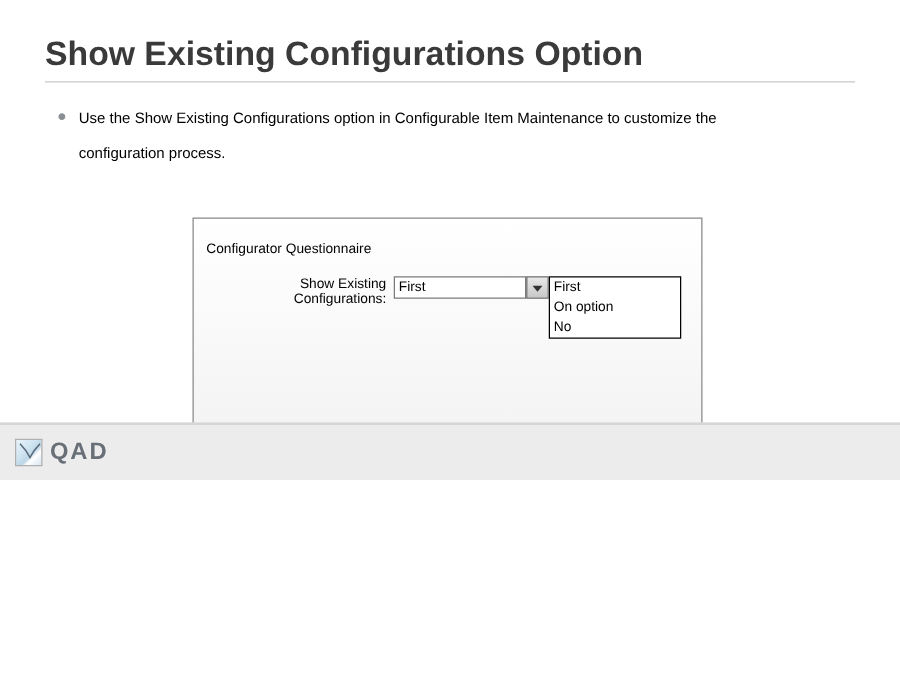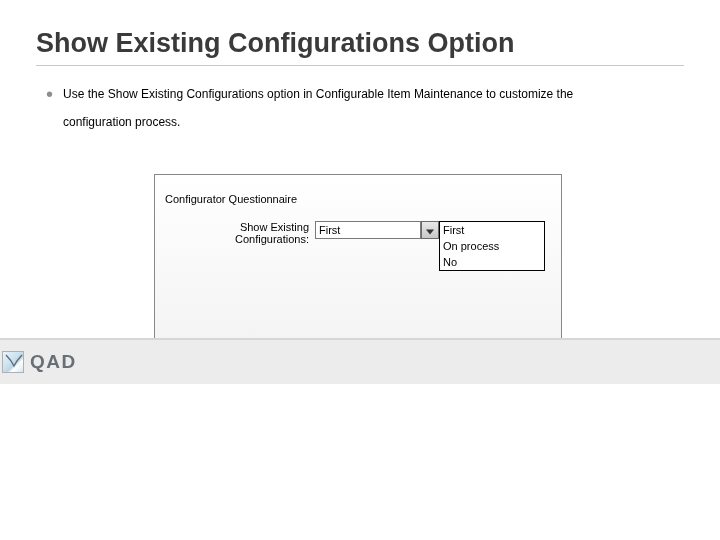--- a/index.html
+++ b/index.html
@@ -14,21 +14,21 @@
     .groupbox-label { font-size: 11px; color: #000; }
     .field-row { display: flex; align-items: flex-start; margin-top: 16px; }
     .field-label { font-size: 11px; color: #000; width: 150px; text-align: right; padding-right: 6px; }
     .field-ctrl { display: flex; }
     .combo { display: flex; align-items: stretch; }
     .combo-input { width: 106px; height: 18px; border: 1px solid #7a7a7a; background: #fff; font-size: 11px; padding: 0 3px; line-height: 16px; }
     .combo-btn { width: 18px; height: 18px; border: 1px solid #6a6a6a; background: linear-gradient(#e8e8e8, #c8c8c8); display: flex; align-items: center; justify-content: center; }
     .combo-btn svg { width: 8px; height: 6px; }
     .combo-list { width: 106px; border: 1px solid #000; border-top: 1px solid #000; background: #fff; font-size: 11px; }
     .combo-item { padding: 1px 3px; line-height: 14px; cursor: default; }
-    .footer { position: absolute; left: 0; right: 0; bottom: 0; height: 46px; background: #ececec; border-top: 2px solid #d6d6d6; display: flex; align-items: center; padding-left: 2px; }
+    .footer { position: absolute; left: 0; right: 0; bottom: 0; height: 46px; background: #ececec; border-top: 2px solid #d6d6d6; display: flex; align-items: center; padding-left: 12px; }
     .logo { display: flex; align-items: center; }
     .logo-mark { width: 22px; height: 22px; border: 1px solid #b0b0b0; background: linear-gradient(135deg, #e8f4fb 0%, #cfe4f0 40%, #bcd6e6 60%, #ffffff 70%, #d7e6ef 100%); position: relative; }
     .logo-mark svg { position: absolute; top: 0; left: 0; width: 22px; height: 22px; }
     .logo-text { font-size: 19px; font-weight: 600; color: #686f77; letter-spacing: 1.5px; margin-left: 6px; }
   </style>
 </head>
 <body>
 
 <div class="slide">
   <div class="title">Show Existing Configurations Option</div>
@@ -47,21 +47,21 @@
             <div class="combo-btn">
               <span>
                 <svg viewBox="0 0 10 6">
                     <path d="M0 0 L10 0 L5 6 Z" fill="#333"></path>
                   </svg>
               </span>
             </div>
           </div>
           <div class="combo-list">
             <div class="combo-item">First</div>
-            <div class="combo-item">On process</div>
+            <div class="combo-item">On option</div>
             <div class="combo-item">No</div>
           </div>
         </div>
       </div>
     </div>
   </div>
   <div class="footer">
     <div class="logo">
       <div class="logo-mark">
         <svg viewBox="0 0 22 22">

